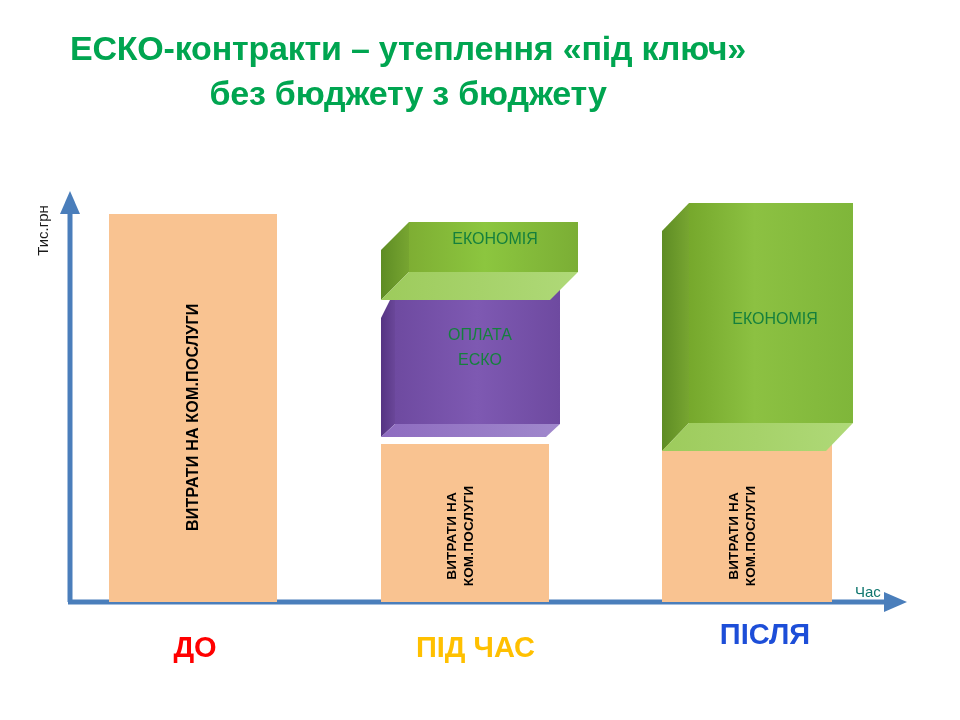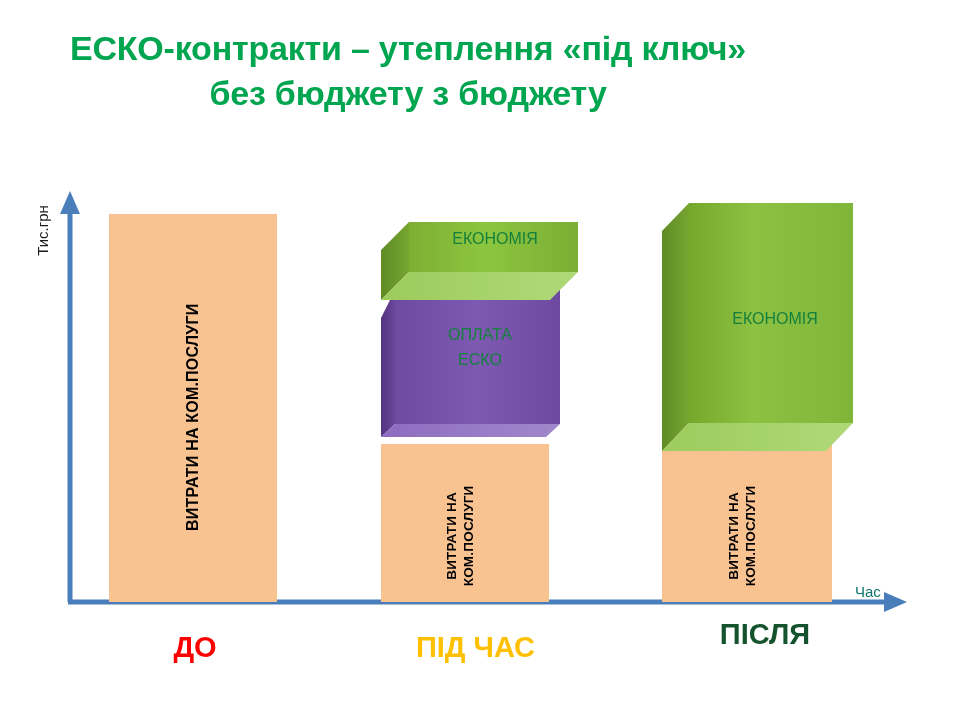--- a/index.html
+++ b/index.html
@@ -134,21 +134,21 @@
   
   .cat-caption {
     position: absolute;
     font-weight: bold;
     font-size: 29px;
     white-space: nowrap;
     text-align: center;
   }
   #cat-0 { left: 130px; top: 631px; width: 130px; color: #FF0000; }
   #cat-1 { left: 388px; top: 631px; width: 175px; color: #FFC000; }
-  #cat-2 { left: 690px; top: 618px; width: 150px; color: #14532d; }
+  #cat-2 { left: 690px; top: 618px; width: 150px; color: #1d4ed8; }
 </style>
 </head>
 <body>
 
 <div id="slide-title">
   <span class="title-line">ЕСКО-контракти – утеплення «під ключ»</span>
   <span class="title-line">без бюджету з бюджету</span>
 </div>
 
 <div id="chart-area">

